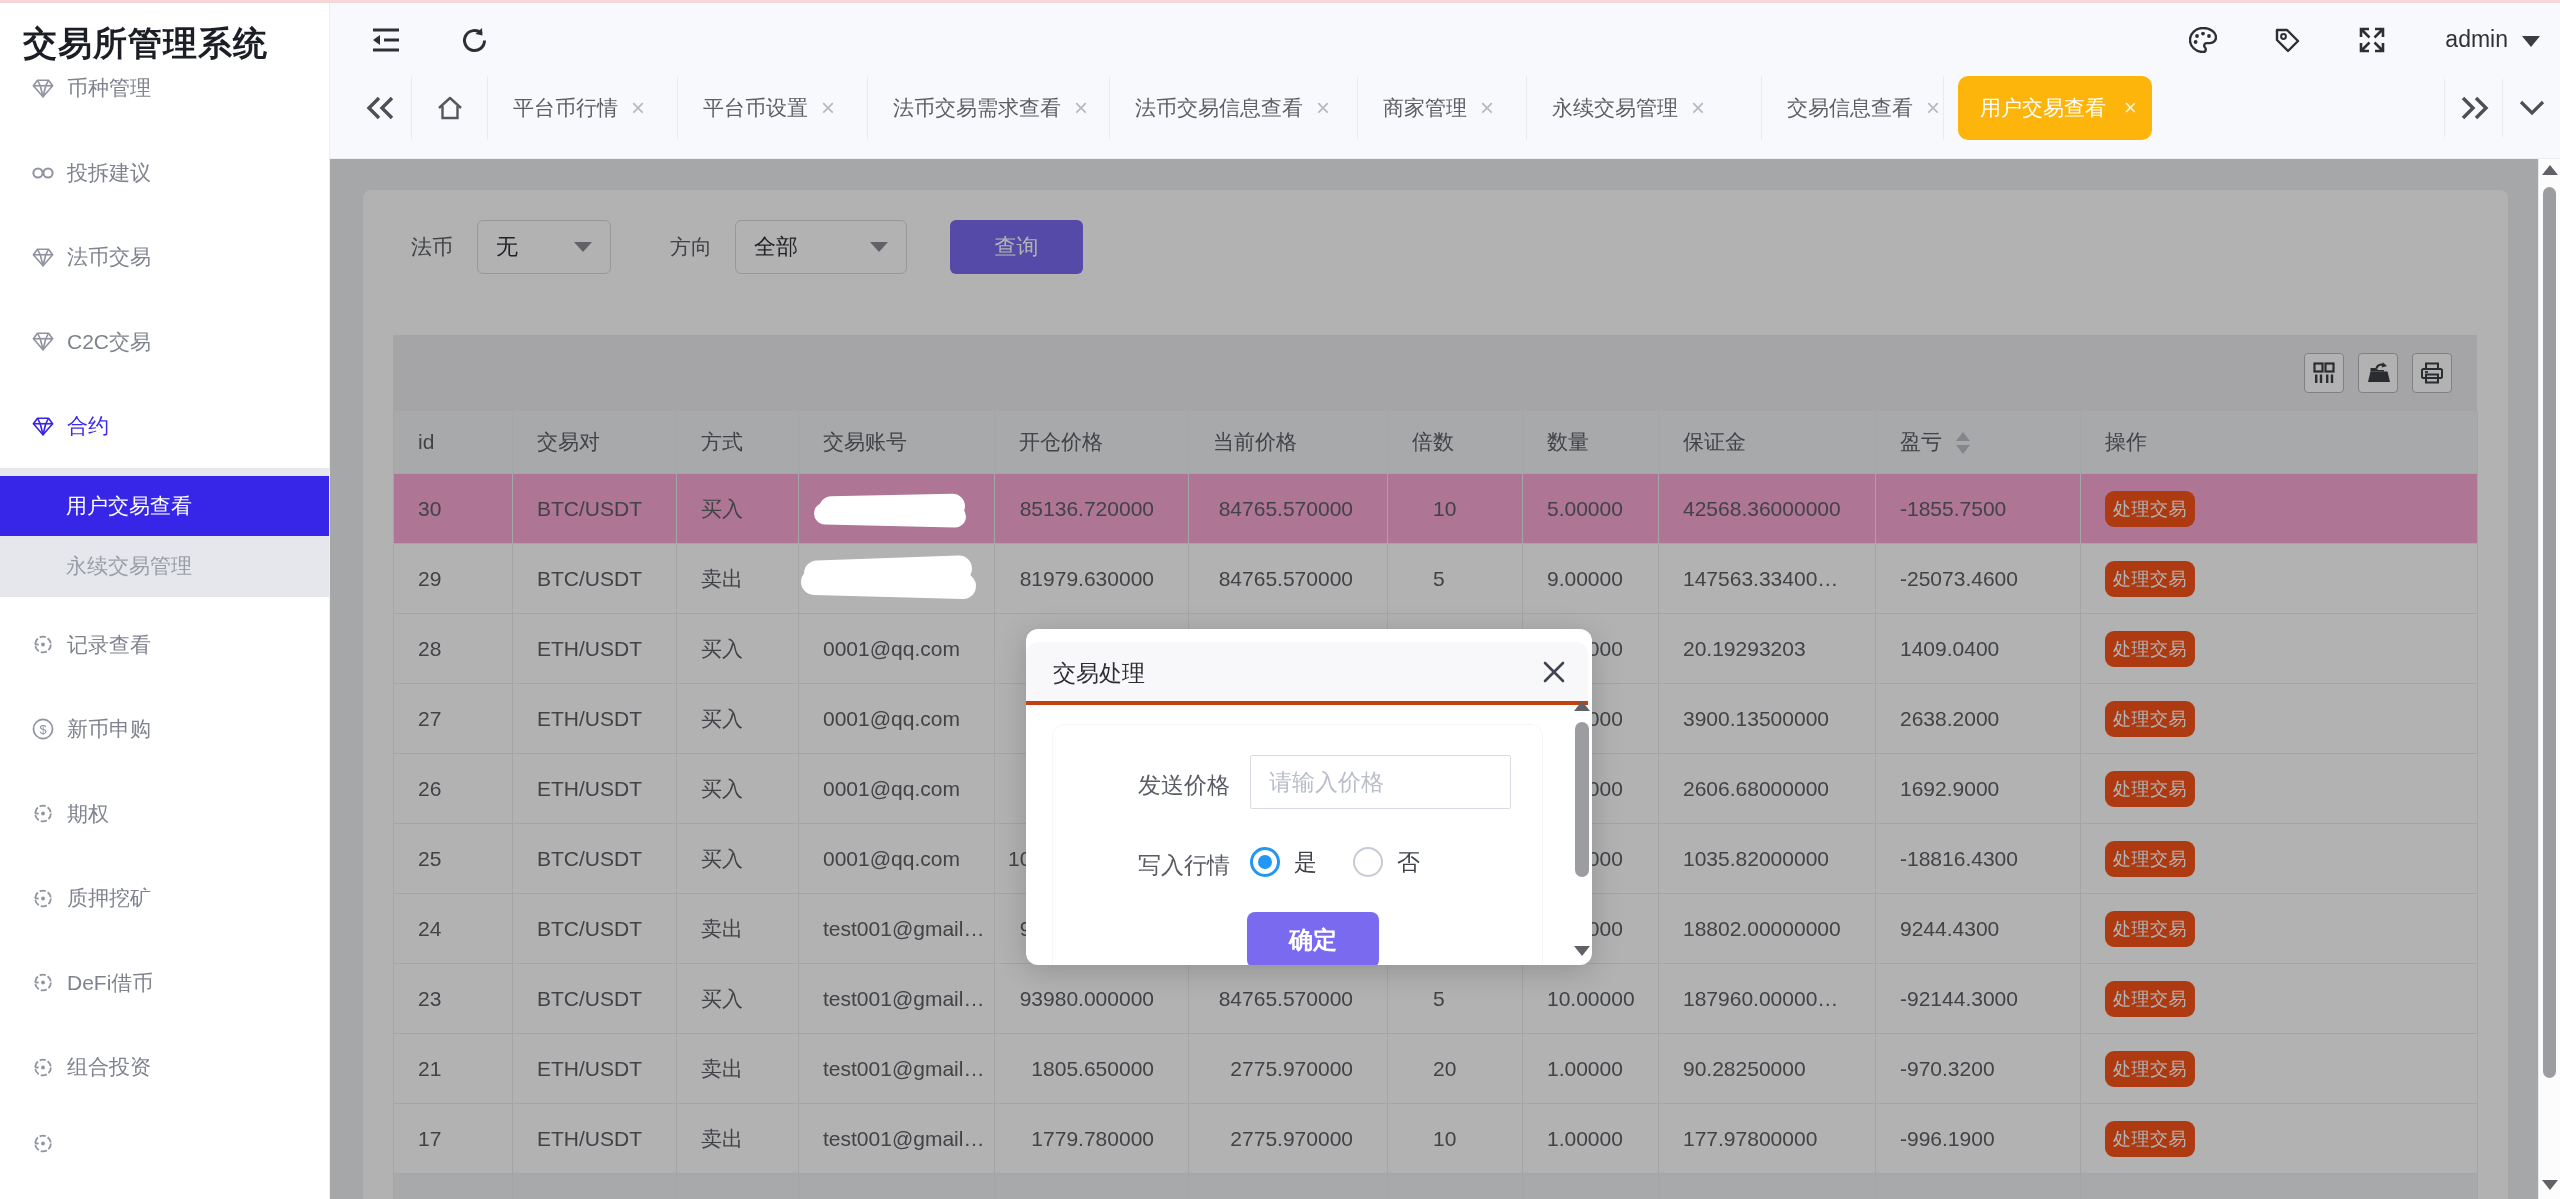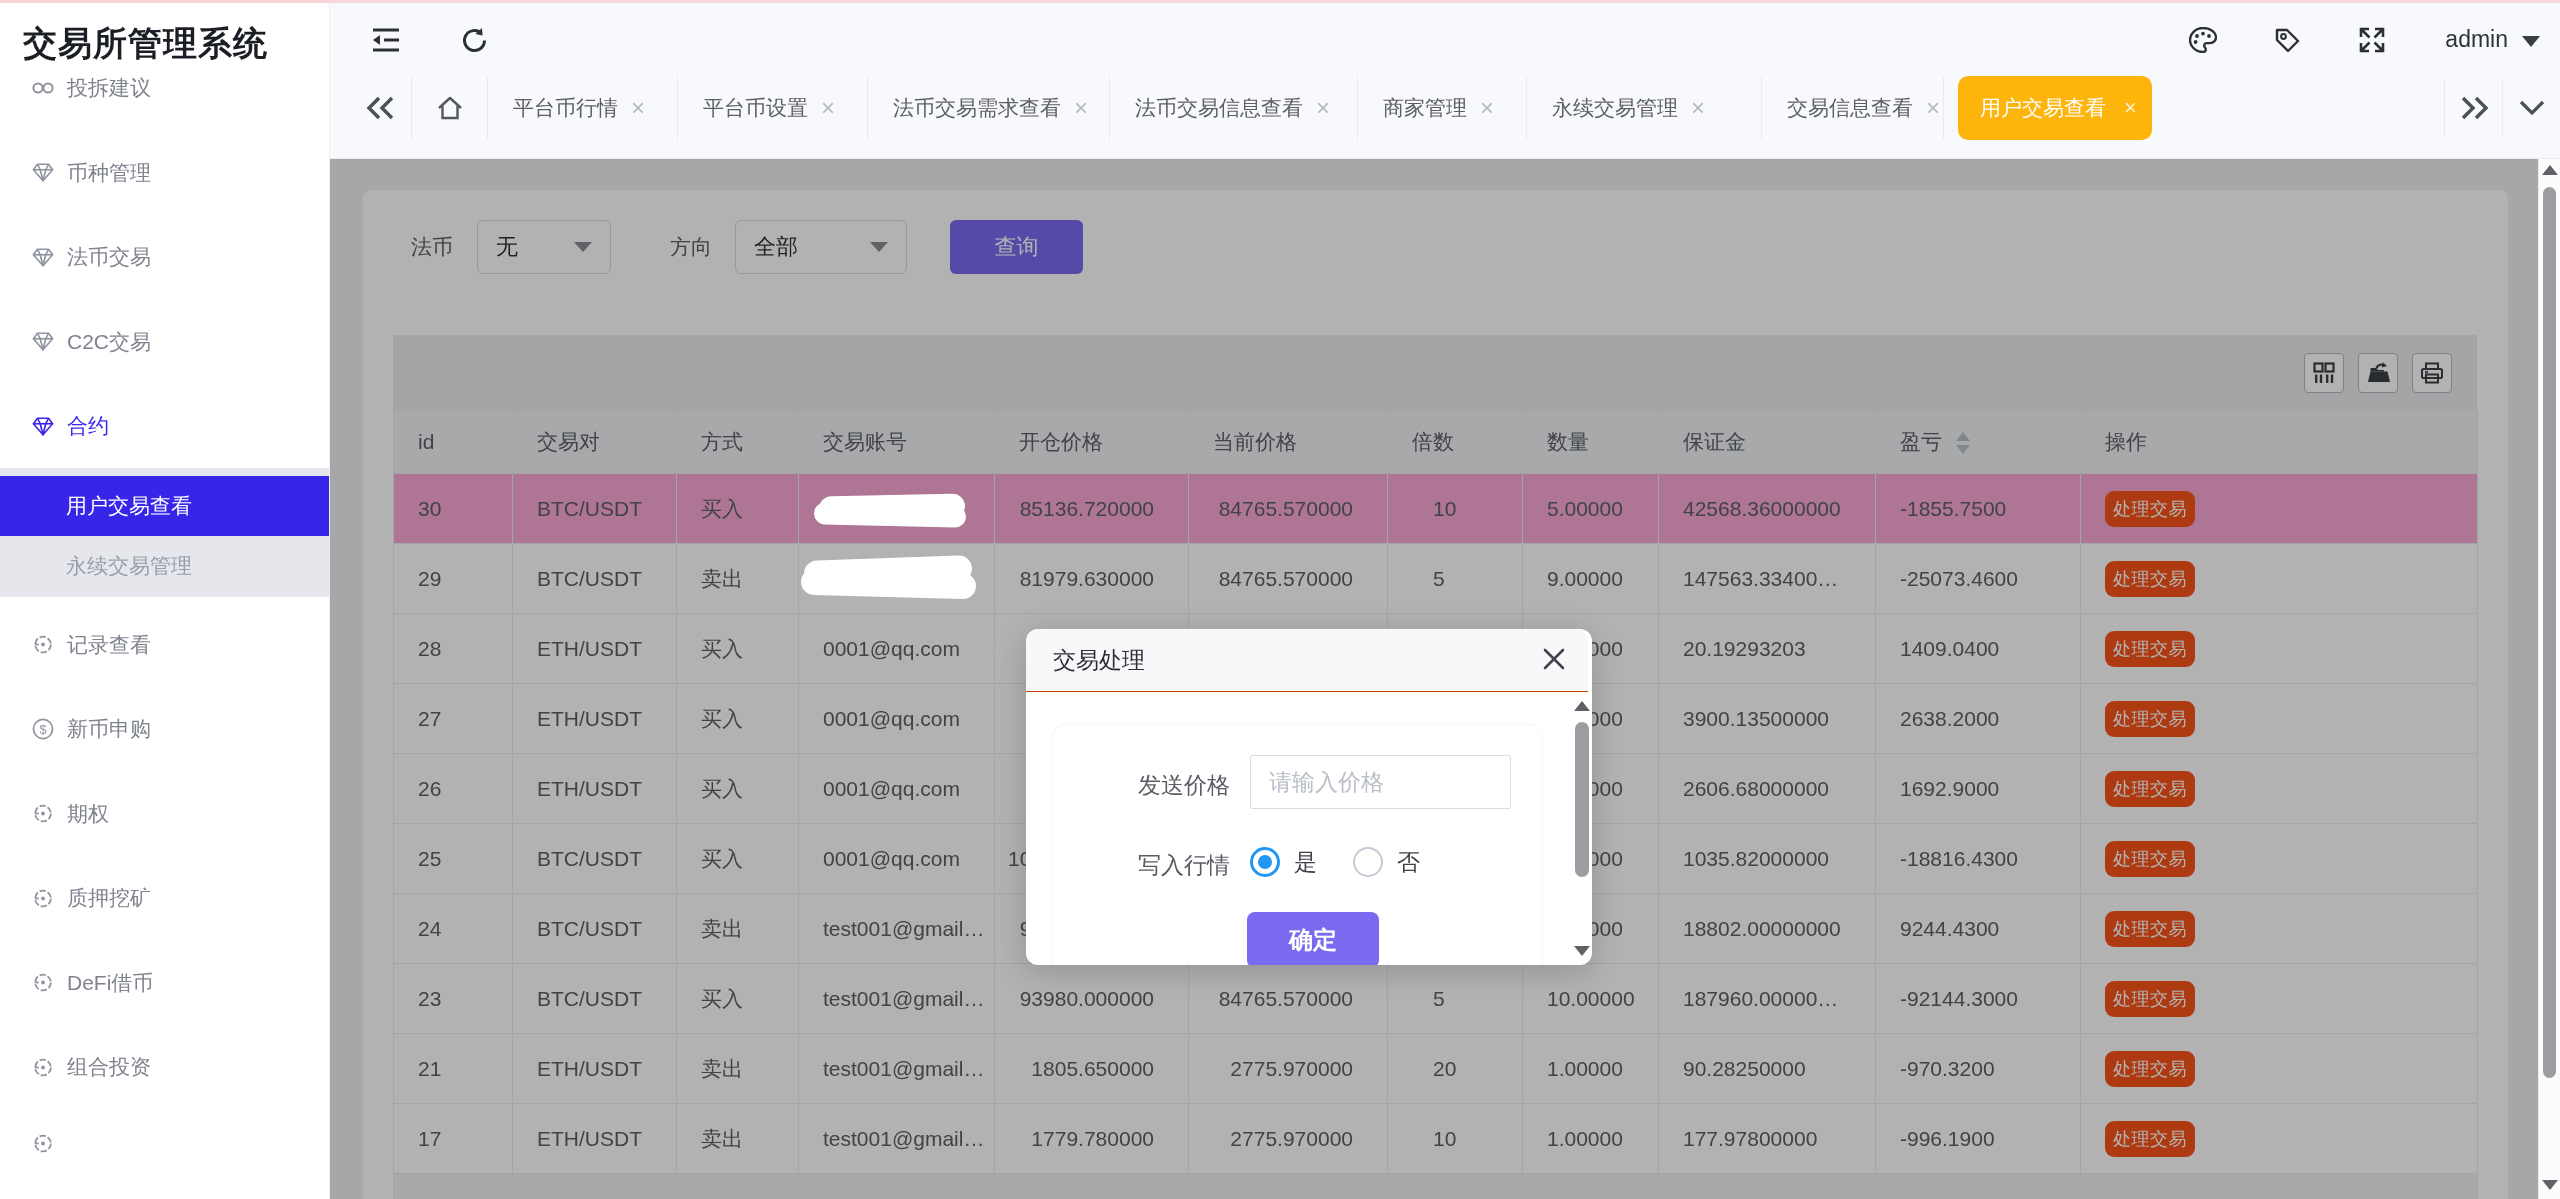--- a/index.html
+++ b/index.html
@@ -90,21 +90,21 @@
   .sort-caret i.down { border-top:9px solid #bcc0c9; }
   .btn-action { background:#f9541a; color:#fff; font-size:18px; border:none; border-radius:9px; height:36px; padding:0 8px; cursor:pointer; letter-spacing:0.5px; }
   .scribble-layer { position:absolute; left:0; top:0; width:2208px; height:1040px; z-index:45; pointer-events:none; }
   .scribble { position:absolute; background:#ffffff; border-radius:14px; }
 
   
   .overlay { position:absolute; left:0; top:0; width:2208px; height:1040px; background:rgba(0,0,0,0.30); z-index:40; }
 
   
   .modal { position:absolute; left:696px; top:470px; width:566px; height:336px; background:#fff; border-radius:12px; z-index:50; box-shadow:0 6px 30px rgba(0,0,0,0.18); overflow:hidden; }
-  .modal-header { position:absolute; left:0; top:0; width:562px; height:63px; background:#f8f8fa; border-bottom:1px solid #c2410c; border-radius:12px 12px 0 0; }
+  .modal-header { position:absolute; left:0; top:13px; width:562px; height:63px; background:#f8f8fa; border-bottom:4px solid #c2410c; border-radius:12px 12px 0 0; }
   .modal-title { position:absolute; left:27px; top:0; line-height:63px; font-size:23px; color:#2b2d33; }
   .modal-close { position:absolute; right:18px; top:16px; width:30px; height:30px; color:#3f4550; cursor:pointer; }
   .modal-close svg { display:block; }
   .modal-panel { position:absolute; left:26px; top:95px; width:491px; height:400px; border:1px solid #f5f6f8; border-radius:12px; }
   .m-label { position:absolute; left:88px; width:116px; font-size:23px; color:#595c63; text-align:right; }
   .m-input { position:absolute; left:224px; top:126px; width:261px; height:54px; border:1px solid #d9dce2; border-radius:2px; font-size:23px; color:#2f3238; padding:0 18px; background:#fff; outline:none; }
   .m-input::placeholder { color:#b9bec8; }
   .m-radio-row { position:absolute; left:224px; top:206px; height:54px; display:flex; align-items:center; }
   .radio { width:30px; height:30px; border-radius:50%; border:2px solid #c6cad2; background:#fff; margin-right:14px; position:relative; cursor:pointer; }
   .radio.checked { border:3px solid #2196f3; }
@@ -125,40 +125,40 @@
 <body>
 
 <div id="stage">
   <div class="progress-line"></div>
 
   <aside class="sidebar">
     <div class="logo-title">交易所管理系统</div>
     <div class="menu" id="menu">
         <div class="menu-item">
           <span class="mi-icon">
-            <svg width="24" height="14" viewBox="0 0 24 14">
-              <g fill="none" stroke="#9094a0" stroke-width="2.2">
-                <circle cx="6.5" cy="7" r="5"></circle>
-                <circle cx="17.5" cy="7" r="5"></circle>
-              </g>
-            </svg>
-          </span>
-          <span class="mi-label">投拆建议</span>
-        </div>
-        <div class="menu-item">
-          <span class="mi-icon">
             <svg width="24" height="21" viewBox="0 0 24 21">
               <g fill="none" stroke="currentColor" stroke-width="1.8" stroke-linejoin="round">
                 <path d="M6 1.5 H18 L22.5 7.5 L12 19.5 L1.5 7.5 Z"></path>
                 <path d="M1.5 7.5 H22.5"></path>
                 <path d="M6 1.5 L9 7.5 L12 19.5 L15 7.5 L18 1.5"></path>
               </g>
             </svg>
           </span>
           <span class="mi-label">币种管理</span>
+        </div>
+        <div class="menu-item">
+          <span class="mi-icon">
+            <svg width="24" height="14" viewBox="0 0 24 14">
+              <g fill="none" stroke="#9094a0" stroke-width="2.2">
+                <circle cx="6.5" cy="7" r="5"></circle>
+                <circle cx="17.5" cy="7" r="5"></circle>
+              </g>
+            </svg>
+          </span>
+          <span class="mi-label">投拆建议</span>
         </div>
         <div class="menu-item">
           <span class="mi-icon">
             <svg width="24" height="21" viewBox="0 0 24 21">
               <g fill="none" stroke="currentColor" stroke-width="1.8" stroke-linejoin="round">
                 <path d="M6 1.5 H18 L22.5 7.5 L12 19.5 L1.5 7.5 Z"></path>
                 <path d="M1.5 7.5 H22.5"></path>
                 <path d="M6 1.5 L9 7.5 L12 19.5 L15 7.5 L18 1.5"></path>
               </g>
             </svg>

